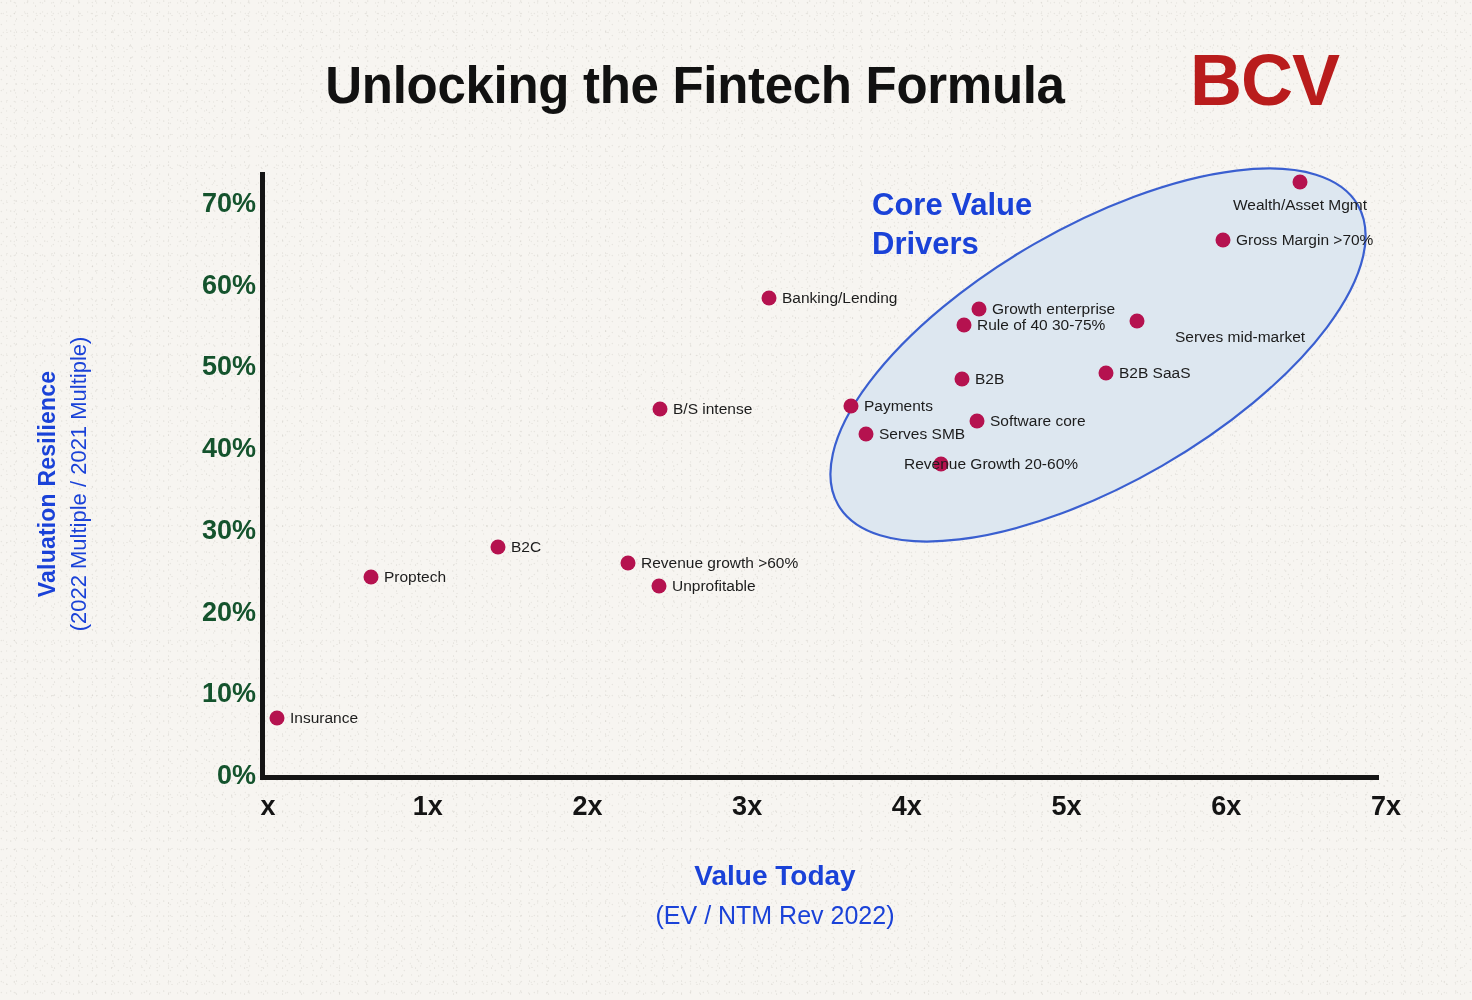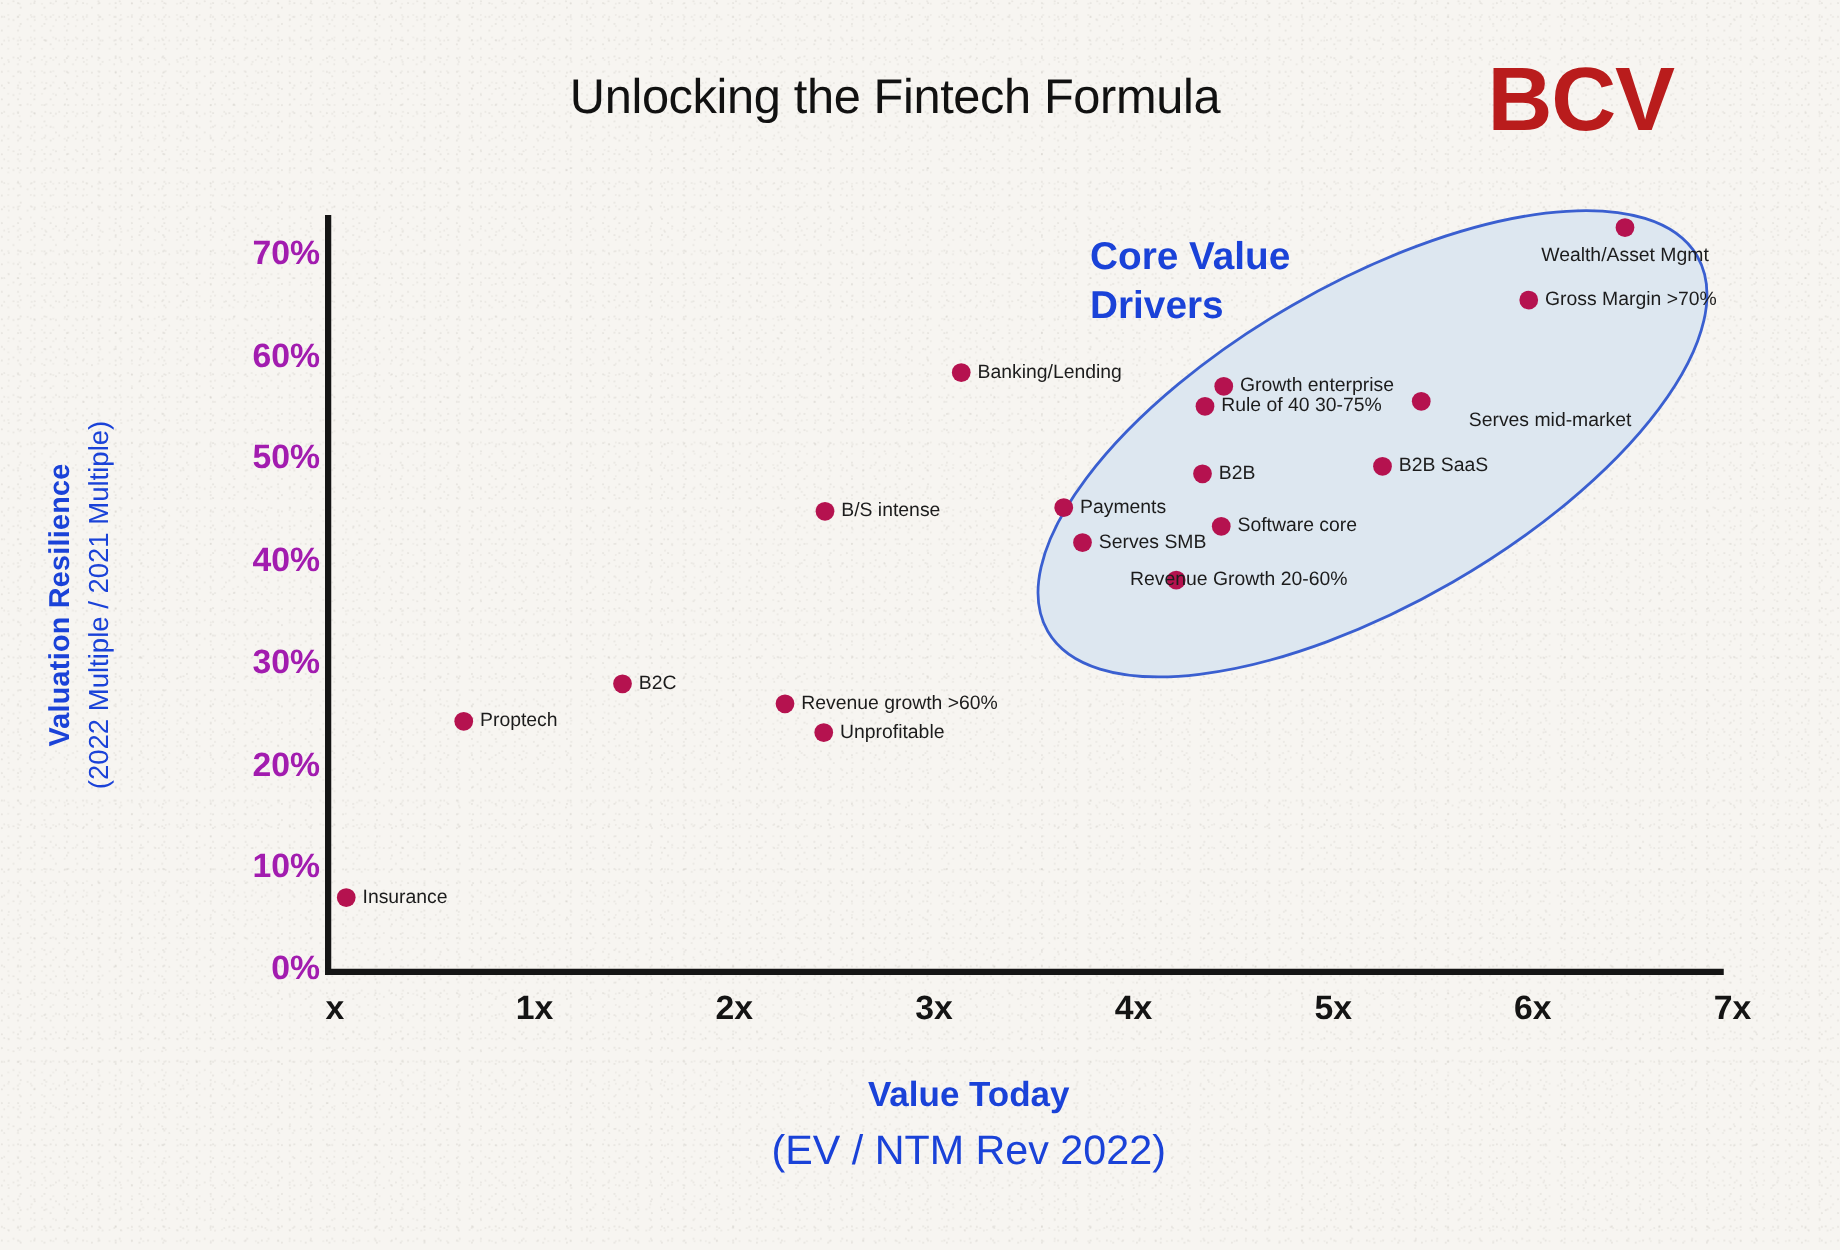--- a/index.html
+++ b/index.html
@@ -34,25 +34,24 @@
     inset: 0;
   }
 
   
   #chart-title {
     position: absolute;
     left: 0;
     top: 56px;
     width: 1390px;
     text-align: center;
-    font-size: 39px;
-    font-weight: normal;
+    font-size: 51px;
+    font-weight: bold;
     color: #111111;
     letter-spacing: -0.3px;
-    padding-left: 21px;
   }
   #brand-logo {
     position: absolute;
     right: 133px;
     top: 44px;
     font-size: 72px;
     font-weight: bold;
     color: #b91c1c;
     letter-spacing: -1px;
     line-height: 1;
@@ -75,21 +74,21 @@
     height: 5px;
     background: #151515;
   }
   .y-tick-label {
     position: absolute;
     right: 1216px;
     width: 120px;
     text-align: right;
     font-size: 27px;
     font-weight: bold;
-    color: #a21caf;
+    color: #14532d;
     transform: translateY(-50%);
   }
   .x-tick-label {
     position: absolute;
     top: 791px;
     width: 90px;
     text-align: center;
     font-size: 27px;
     font-weight: bold;
     color: #141414;
@@ -125,21 +124,21 @@
     text-align: center;
     color: #1a42d8;
   }
   #x-axis-title .main {
     display: block;
     font-size: 28px;
     font-weight: bold;
   }
   #x-axis-title .sub {
     display: block;
-    font-size: 33px;
+    font-size: 25px;
     margin-top: 9px;
   }
 
   
   #plot-area {
     position: absolute;
     left: 0;
     top: 0;
     width: 1472px;
     height: 1000px;

